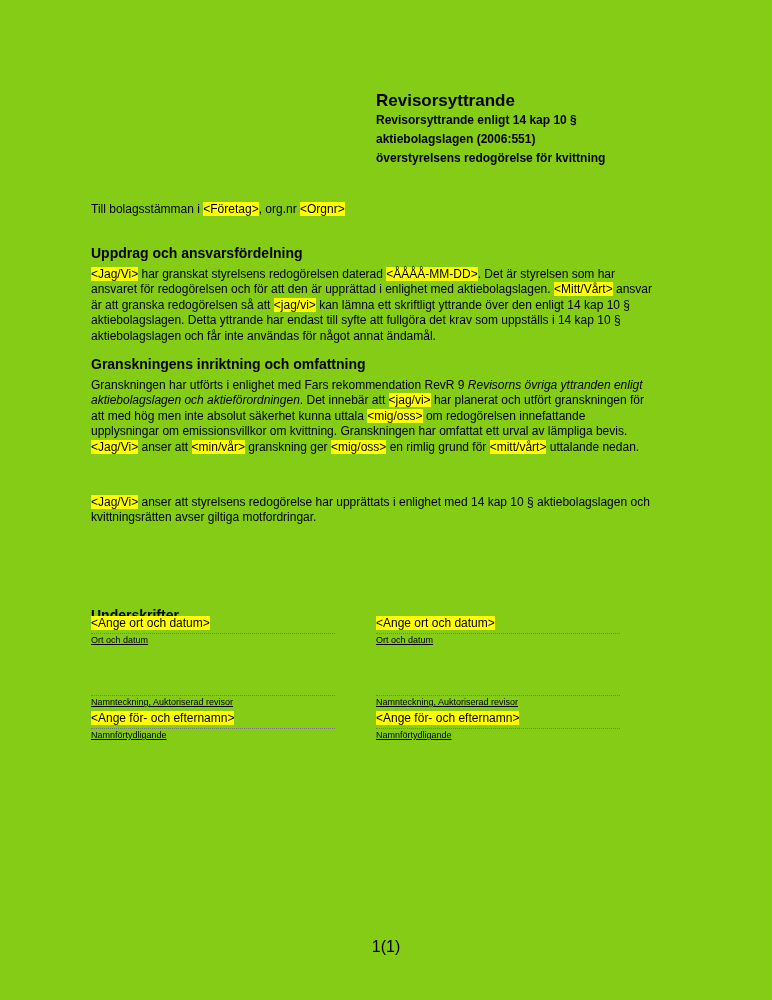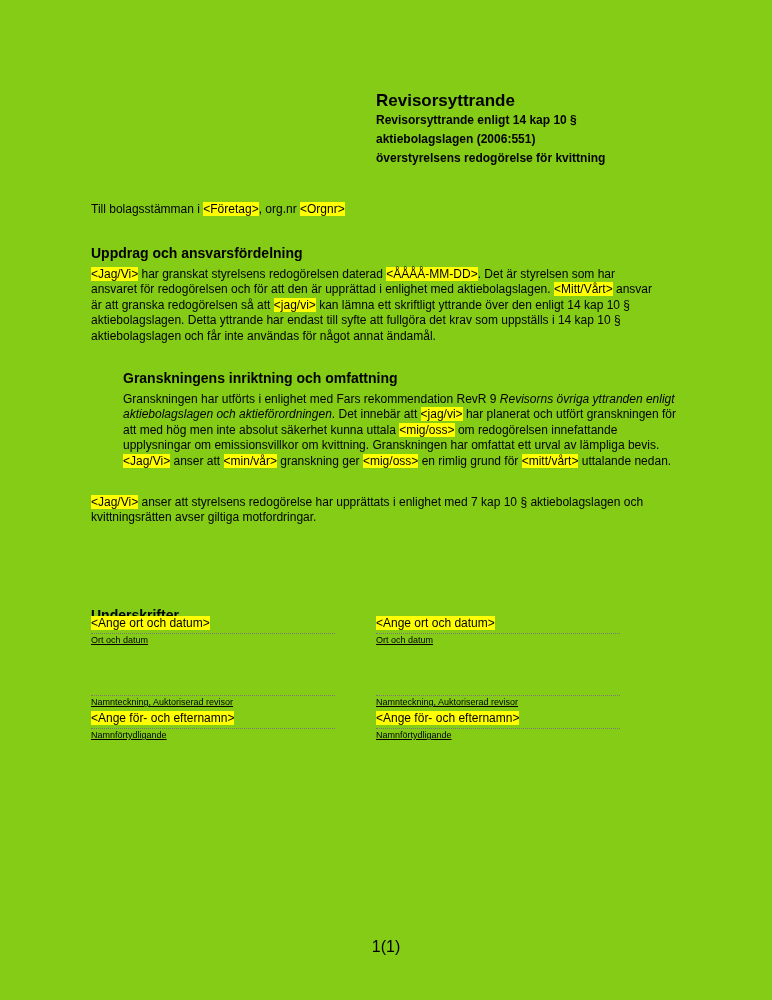--- a/index.html
+++ b/index.html
@@ -17,21 +17,21 @@
   .doc-title { font-size: 17px; font-weight: bold; line-height: 21px; margin: 0; }
   .doc-subtitle-line { font-size: 12px; line-height: 19px; font-weight: bold; }
 
   .intro {
     position: absolute; left: 91px; top: 202px; width: 620px;
     font-size: 12px; line-height: 15.4px; white-space: pre-wrap;
   }
 
   .section { position: absolute; left: 91px; width: 622px; }
   .sec-uppdrag { top: 245px; }
-  .sec-gransk  { top: 370px; margin-left: 32px; }
+  .sec-gransk  { top: 356px; }
   .sec-uttal   { top: 495px; }
   .sec-under   { top: 607px; }
 
   .section h2 {
     font-size: 14px; font-weight: bold; line-height: 17px; margin: 0 0 5px 0;
   }
   .para {
     font-size: 12px; line-height: 15.4px; white-space: pre-wrap; margin: 0;
   }
   .hl { background: #ffff00; }
@@ -81,21 +81,21 @@
   <div class="section sec-gransk">
     <h2>Granskningens inriktning och omfattning</h2>
     <p class="para"><span>Granskningen har utförts i enlighet med Fars rekommendation RevR 9 </span><span class="it">Revisorns övriga yttranden enligt
 aktiebolagslagen och aktieförordningen</span><span>. Det innebär att </span><span class="hl">&lt;jag/vi&gt;</span><span> har planerat och utfört granskningen för
 att med hög men inte absolut säkerhet kunna uttala </span><span class="hl">&lt;mig/oss&gt;</span><span> om redogörelsen innefattande
 upplysningar om emissionsvillkor om kvittning. Granskningen har omfattat ett urval av lämpliga bevis.
 </span><span class="hl">&lt;Jag/Vi&gt;</span><span> anser att </span><span class="hl">&lt;min/vår&gt;</span><span> granskning ger </span><span class="hl">&lt;mig/oss&gt;</span><span> en rimlig grund för </span><span class="hl">&lt;mitt/vårt&gt;</span><span> uttalande nedan.</span></p>
   </div>
 
   <div class="section sec-uttal">
-    <p class="para"><span class="hl">&lt;Jag/Vi&gt;</span><span> anser att styrelsens redogörelse har upprättats i enlighet med 7 kap 10 § aktiebolagslagen och
+    <p class="para"><span class="hl">&lt;Jag/Vi&gt;</span><span> anser att styrelsens redogörelse har upprättats i enlighet med 14 kap 10 § aktiebolagslagen och
 kvittningsrätten avser giltiga motfordringar.</span></p>
   </div>
 
   <div class="section sec-under">
     <h2>Underskrifter</h2>
   </div>
 
   <div class="signatures">
 
     <div class="sig-col">

